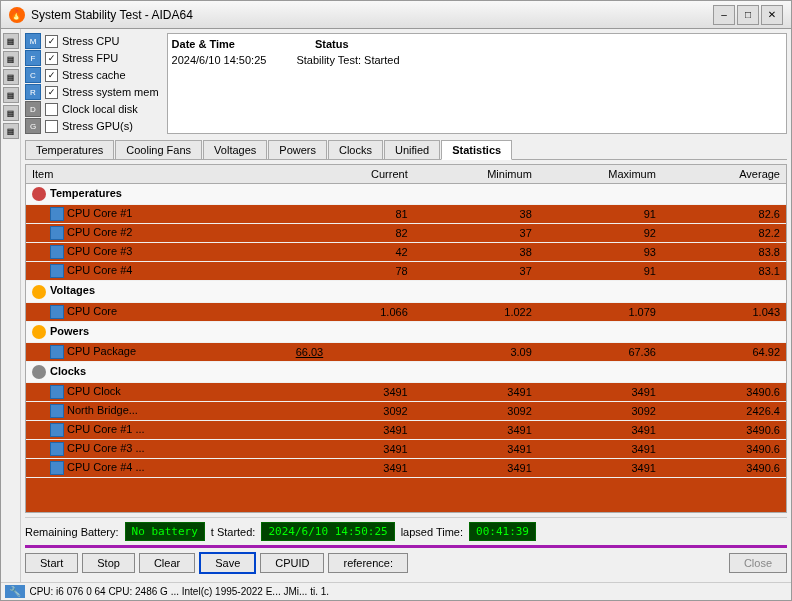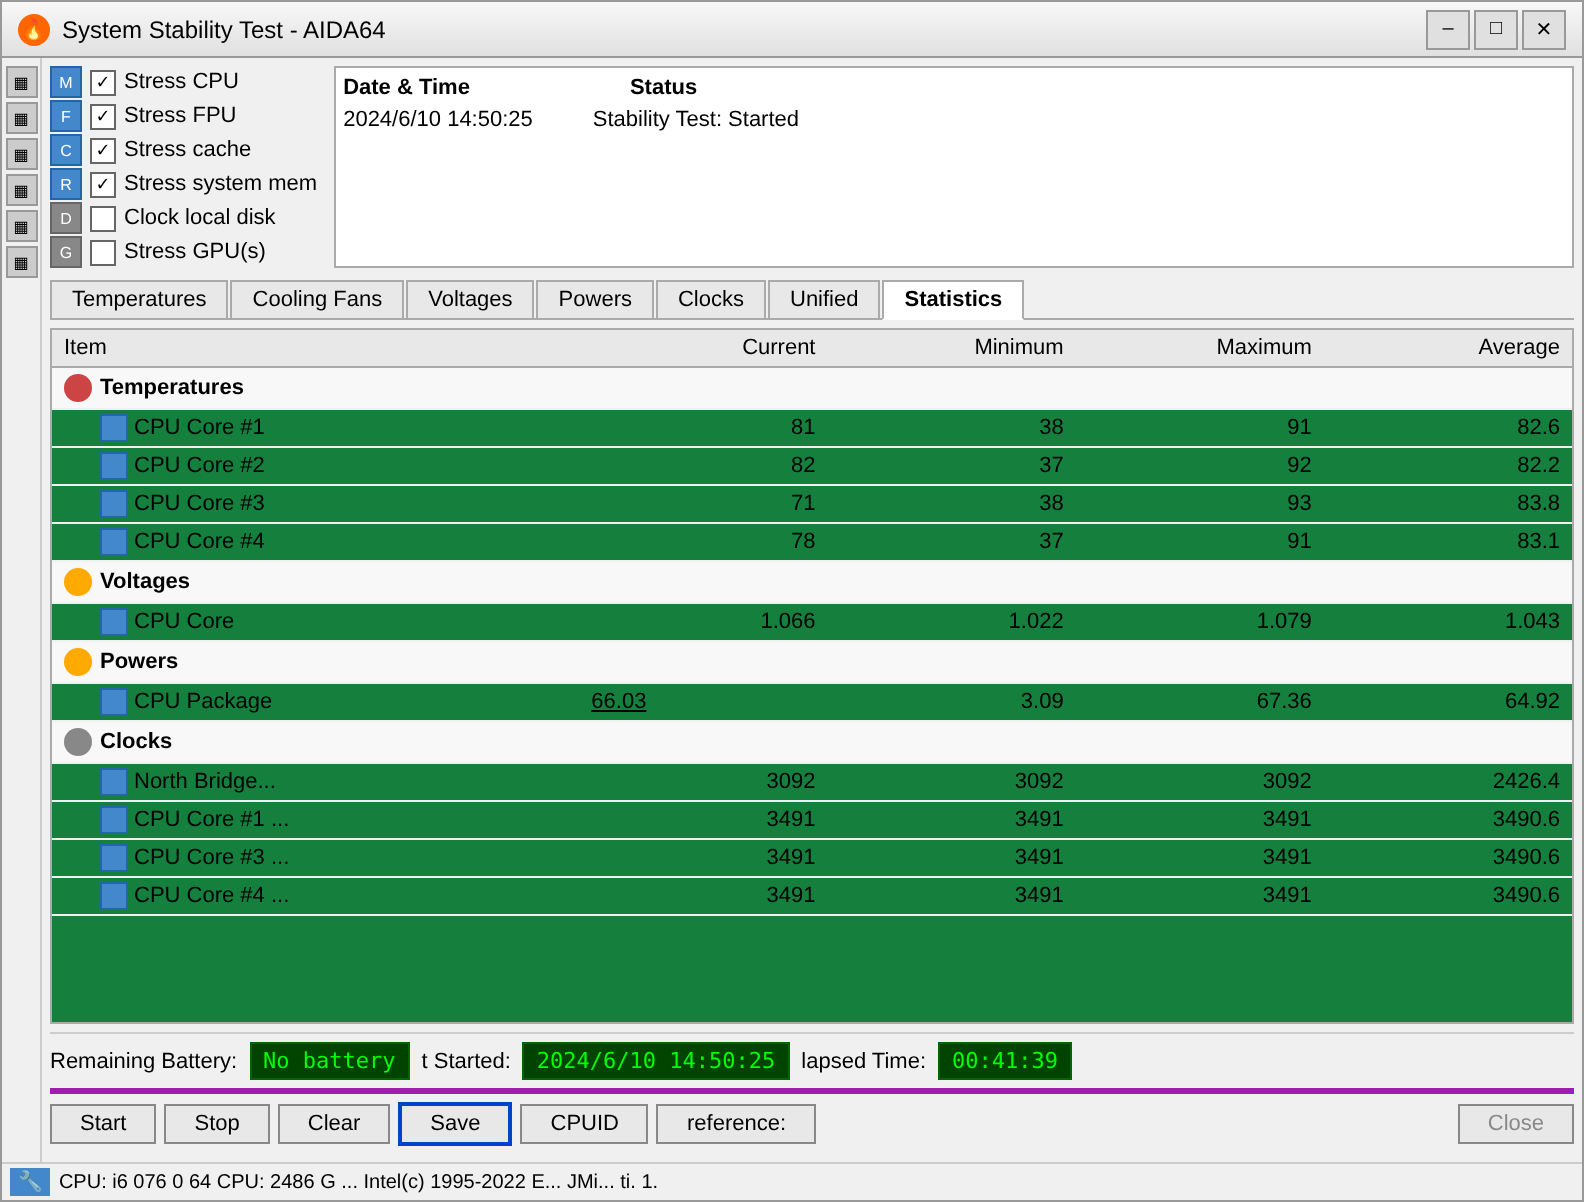--- a/index.html
+++ b/index.html
@@ -181,21 +181,21 @@
     .tab.active {
       background: white;
       border-bottom: 1px solid white;
       margin-bottom: -1px;
       font-weight: bold;
     }
 
     .data-table-container {
       flex: 1;
       border: 1px solid #aaa;
-      background: #15803d;
+      background: #c2410c;
       overflow-y: auto;
       margin-bottom: 4px;
     }
     .data-table {
       width: 100%;
       border-collapse: collapse;
       font-size: 11px;
     }
     .data-table th {
       background: #e8e8e8;
@@ -387,21 +387,21 @@
               </tr>
               <tr>
                 <td class="indented"><span style="display: inline-block; width: 14px; height: 14px; background: rgb(68, 136, 204); border: 1px solid rgb(34, 102, 170); vertical-align: middle; margin-right: 3px;"></span>CPU Core #2</td>
                 <td style="text-align: right;">82</td>
                 <td style="text-align: right;">37</td>
                 <td style="text-align: right;">92</td>
                 <td style="text-align: right;">82.2</td>
               </tr>
               <tr>
                 <td class="indented"><span style="display: inline-block; width: 14px; height: 14px; background: rgb(68, 136, 204); border: 1px solid rgb(34, 102, 170); vertical-align: middle; margin-right: 3px;"></span>CPU Core #3</td>
-                <td style="text-align: right;">71</td>
+                <td style="text-align: right;">42</td>
                 <td style="text-align: right;">38</td>
                 <td style="text-align: right;">93</td>
                 <td style="text-align: right;">83.8</td>
               </tr>
               <tr>
                 <td class="indented"><span style="display: inline-block; width: 14px; height: 14px; background: rgb(68, 136, 204); border: 1px solid rgb(34, 102, 170); vertical-align: middle; margin-right: 3px;"></span>CPU Core #4</td>
                 <td style="text-align: right;">78</td>
                 <td style="text-align: right;">37</td>
                 <td style="text-align: right;">91</td>
                 <td style="text-align: right;">83.1</td>
@@ -421,20 +421,27 @@
               </tr>
               <tr>
                 <td class="indented"><span style="display: inline-block; width: 14px; height: 14px; background: rgb(68, 136, 204); border: 1px solid rgb(34, 102, 170); vertical-align: middle; margin-right: 3px;"></span>CPU Package</td>
                 <td style=" text-decoration: underline;">66.03</td>
                 <td style="text-align: right;">3.09</td>
                 <td style="text-align: right;">67.36</td>
                 <td style="text-align: right;">64.92</td>
               </tr>
               <tr class="section-header">
                 <td colspan="5"><span style="display:inline-block;width:14px;height:14px;background:#888;border-radius:50%;vertical-align:middle;margin-right:4px;"></span>Clocks</td>
+              </tr>
+              <tr>
+                <td class="indented"><span style="display: inline-block; width: 14px; height: 14px; background: rgb(68, 136, 204); border: 1px solid rgb(34, 102, 170); vertical-align: middle; margin-right: 3px;"></span>CPU Clock</td>
+                <td style="text-align: right;">3491</td>
+                <td style="text-align: right;">3491</td>
+                <td style="text-align: right;">3491</td>
+                <td style="text-align: right;">3490.6</td>
               </tr>
               <tr>
                 <td class="indented"><span style="display: inline-block; width: 14px; height: 14px; background: rgb(68, 136, 204); border: 1px solid rgb(34, 102, 170); vertical-align: middle; margin-right: 3px;"></span>North Bridge...</td>
                 <td style="text-align: right;">3092</td>
                 <td style="text-align: right;">3092</td>
                 <td style="text-align: right;">3092</td>
                 <td style="text-align: right;">2426.4</td>
               </tr>
               <tr>
                 <td class="indented"><span style="display: inline-block; width: 14px; height: 14px; background: rgb(68, 136, 204); border: 1px solid rgb(34, 102, 170); vertical-align: middle; margin-right: 3px;"></span>CPU Core #1 ...</td>

